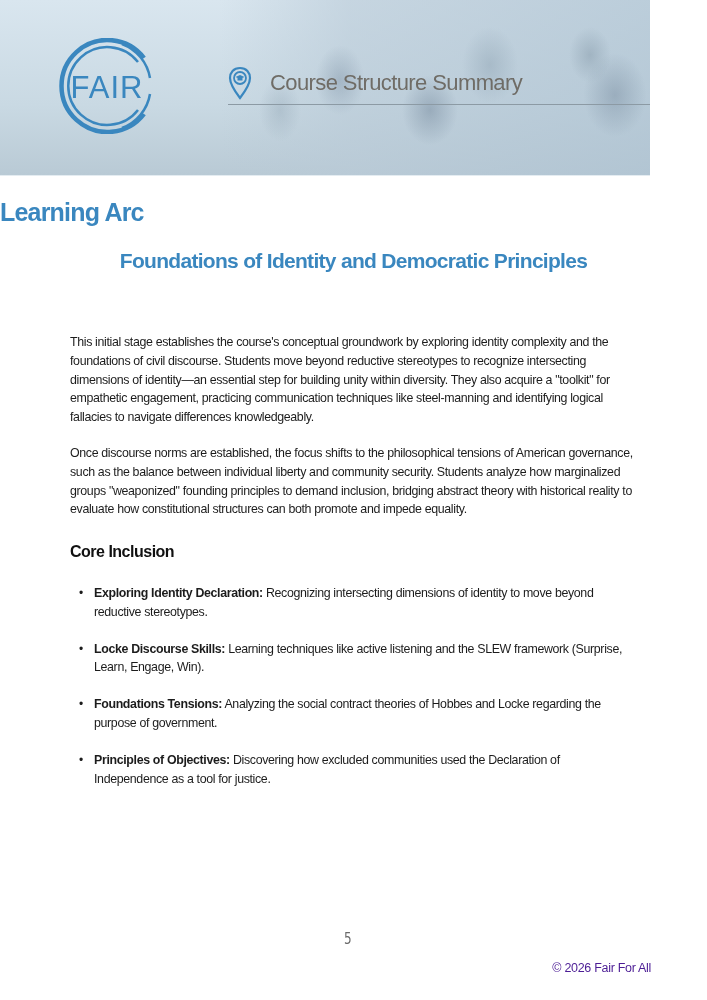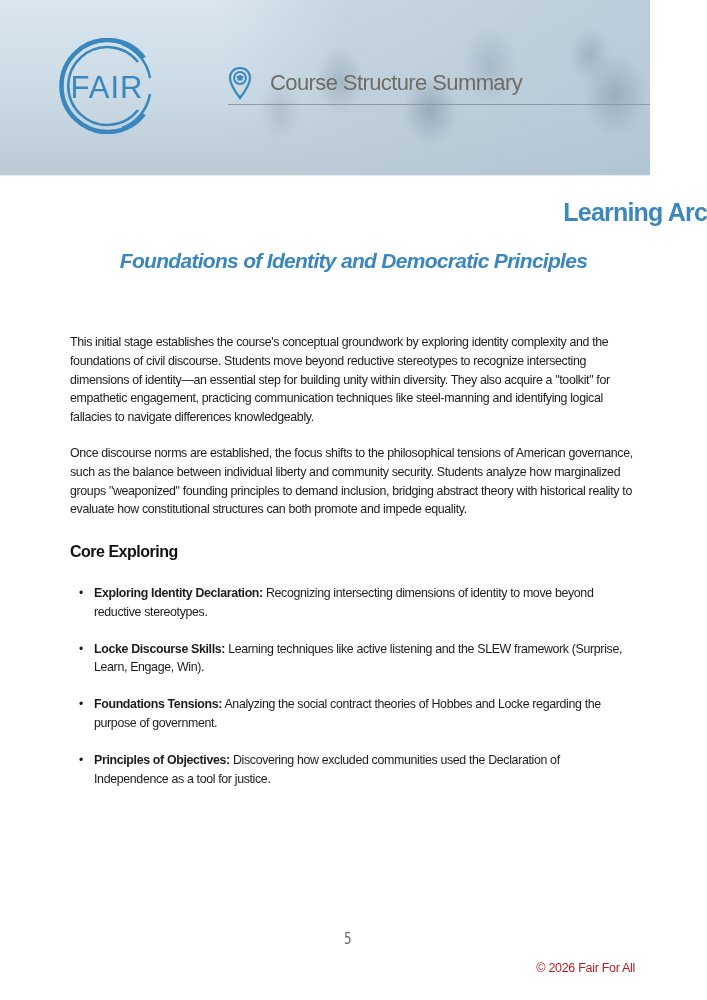--- a/index.html
+++ b/index.html
@@ -31,26 +31,26 @@
     .header-title-wrap {
       position: absolute; left: 228px; top: 64px; width: 479px; height: 40px;
       border-bottom: 1px solid #8c9aa4;
     }
     .pin-icon { position: absolute; left: 0; top: 2px; width: 24px; height: 34px; }
     .header-title {
       position: absolute; left: 42px; top: 6px;
       font-size: 22px; font-weight: normal; color: #6f6c66; letter-spacing: -0.6px;
     }
     .h1 {
-      position: absolute; left: 0; top: 198px; width: 707px; text-align: right;
+      position: absolute; left: 0; top: 198px; width: 707px; text-align: left;
       font-size: 25px; font-weight: bold; color: #3a87bf; letter-spacing: -0.8px;
     }
     .h2 {
       position: absolute; left: 0; top: 249px; width: 707px; text-align: center;
-      font-size: 21px; font-weight: bold; color: #3a87bf; letter-spacing: -0.7px; font-style: italic;
+      font-size: 21px; font-weight: bold; color: #3a87bf; letter-spacing: -0.7px;
     }
     .content {
       position: absolute; left: 70px; top: 333px; width: 566px;
       font-size: 12.4px; line-height: 18.8px; letter-spacing: -0.35px; color: #1c1c1c;
     }
     .content p { margin: 0 0 17px 0; }
     .section-title {
       font-size: 16px; font-weight: bold; margin: 24px 0 22px 0; letter-spacing: -0.5px; color: #111;
     }
     ul.objectives { margin: 0; padding: 0 0 0 24px; list-style: none; }
@@ -59,21 +59,21 @@
     }
     ul.objectives li .bullet {
       position: absolute; left: -15px; top: 0; font-size: 12px;
     }
     ul.objectives li b { font-weight: bold; }
     .page-num {
       position: absolute; left: 343px; top: 930px; font-size: 15px; color: #6a6a6a;
       font-family: "DejaVu Sans", sans-serif; transform: scaleX(0.8);
     }
     .copyright {
-      position: absolute; right: 72px; top: 961px; font-size: 12.5px; color: #b91c1c;
+      position: absolute; right: 56px; top: 961px; font-size: 12.5px; color: #4c1d95;
       letter-spacing: -0.3px;
     }
   </style>
 </head>
 <body>
 
 <div class="header">
   <div class="photo"></div>
 
   <div class="logo">
@@ -97,21 +97,21 @@
   </div>
 </div>
 
 <div class="h1">Learning Arc</div>
 <div class="h2">Foundations of Identity and Democratic Principles</div>
 
 <div class="content">
   <p>This initial stage establishes the course's conceptual groundwork by exploring identity complexity and the foundations of civil discourse. Students move beyond reductive stereotypes to recognize intersecting dimensions of identity—an essential step for building unity within diversity. They also acquire a "toolkit" for empathetic engagement, practicing communication techniques like steel-manning and identifying logical fallacies to navigate differences knowledgeably.</p>
   <p>Once discourse norms are established, the focus shifts to the philosophical tensions of American governance, such as the balance between individual liberty and community security. Students analyze how marginalized groups "weaponized" founding principles to demand inclusion, bridging abstract theory with historical reality to evaluate how constitutional structures can both promote and impede equality.</p>
 
-  <div class="section-title">Core Exploring</div>
+  <div class="section-title">Core Inclusion</div>
 
   <ul class="objectives">
     <li>
       <span class="bullet">•</span>
       <b>Exploring Identity Declaration:</b><span> Recognizing intersecting dimensions of identity to move beyond reductive stereotypes.</span>
     </li>
     <li>
       <span class="bullet">•</span>
       <b>Locke Discourse Skills:</b><span> Learning techniques like active listening and the SLEW framework (Surprise, Learn, Engage, Win).</span>
     </li>

